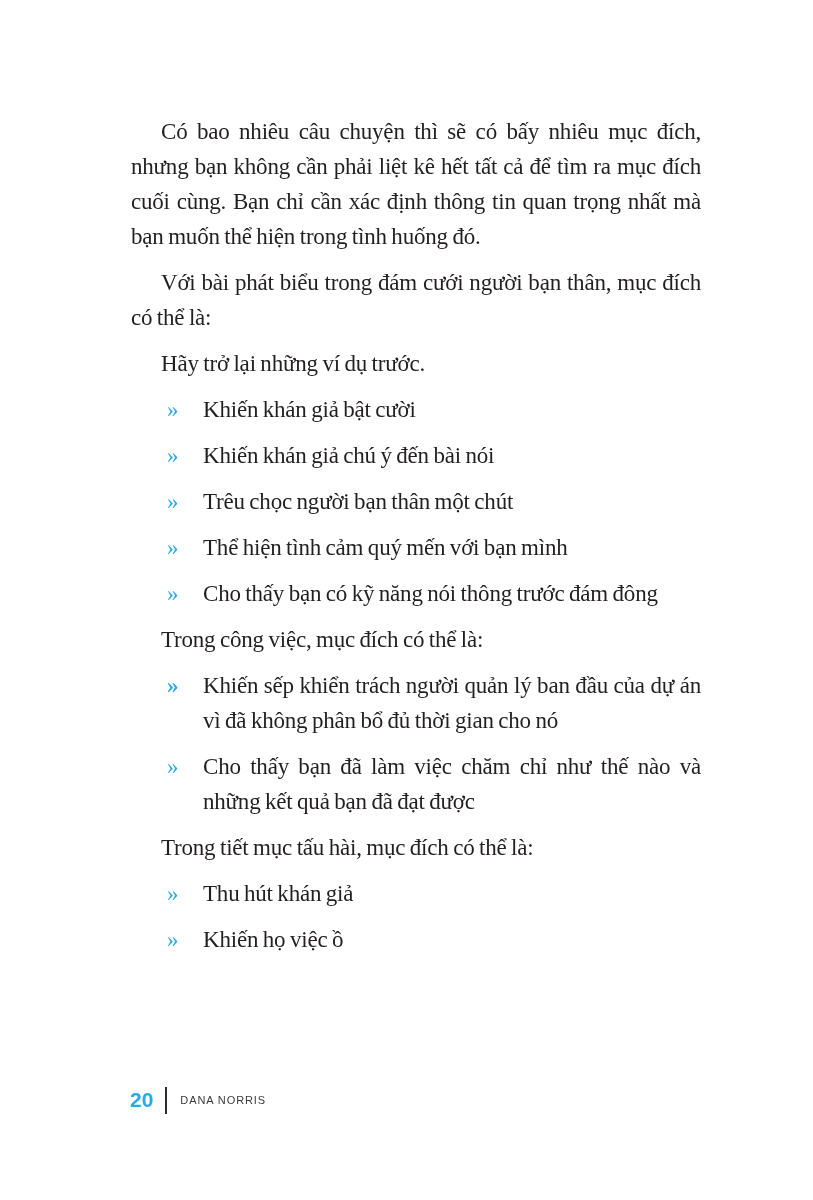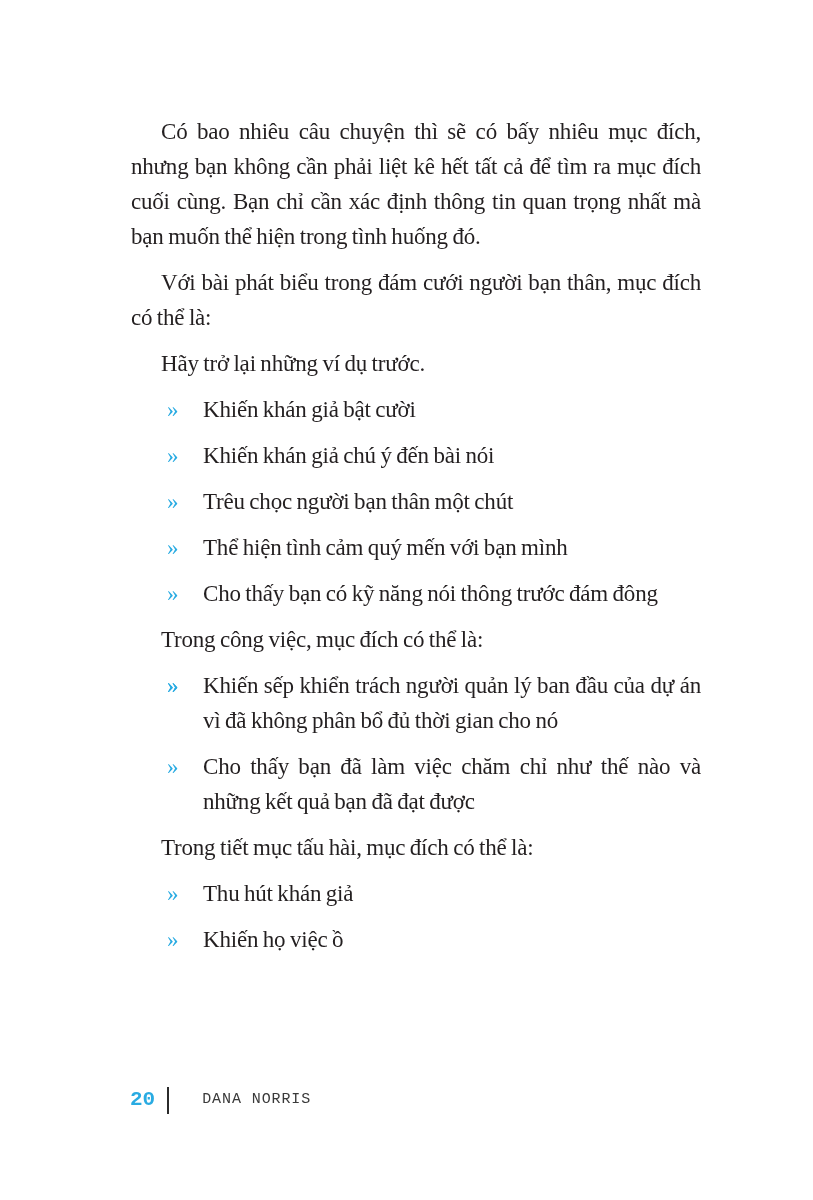--- a/index.html
+++ b/index.html
@@ -43,40 +43,39 @@
     color: #29abe2;
     font-size: 23px;
   }
   .footer {
     position: absolute;
     left: 130px;
     top: 1086px;
     height: 28px;
     display: flex;
     align-items: center;
-    font-family: Liberation Mono, monospace;
+    font-family: Liberation Sans, sans-serif;
   }
   .page-num {
     color: #29abe2;
     font-weight: bold;
     font-size: 21px;
     line-height: 28px;
   }
   .footer-divider {
     width: 2px;
     height: 27px;
     background: #2b2b2b;
     margin: 0 13px 0 12px;
   }
   .book-title {
-    font-size: 15px;
+    font-size: 11px;
     letter-spacing: 0.9px;
     color: #3a3a3a;
     line-height: 28px;
-    margin-left: 20px;
   }
 </style>
 </head>
 <body>
 
 <div class="page">
 
   <main class="content">
       <div class="para">Có bao nhiêu câu chuyện thì sẽ có bấy nhiêu mục đích, nhưng bạn không cần phải liệt kê hết tất cả để tìm ra mục đích cuối cùng. Bạn chỉ cần xác định thông tin quan trọng nhất mà bạn muốn thể hiện trong tình huống đó.</div>
       <div class="para">Với bài phát biểu trong đám cưới người bạn thân, mục đích có thể là:</div>

